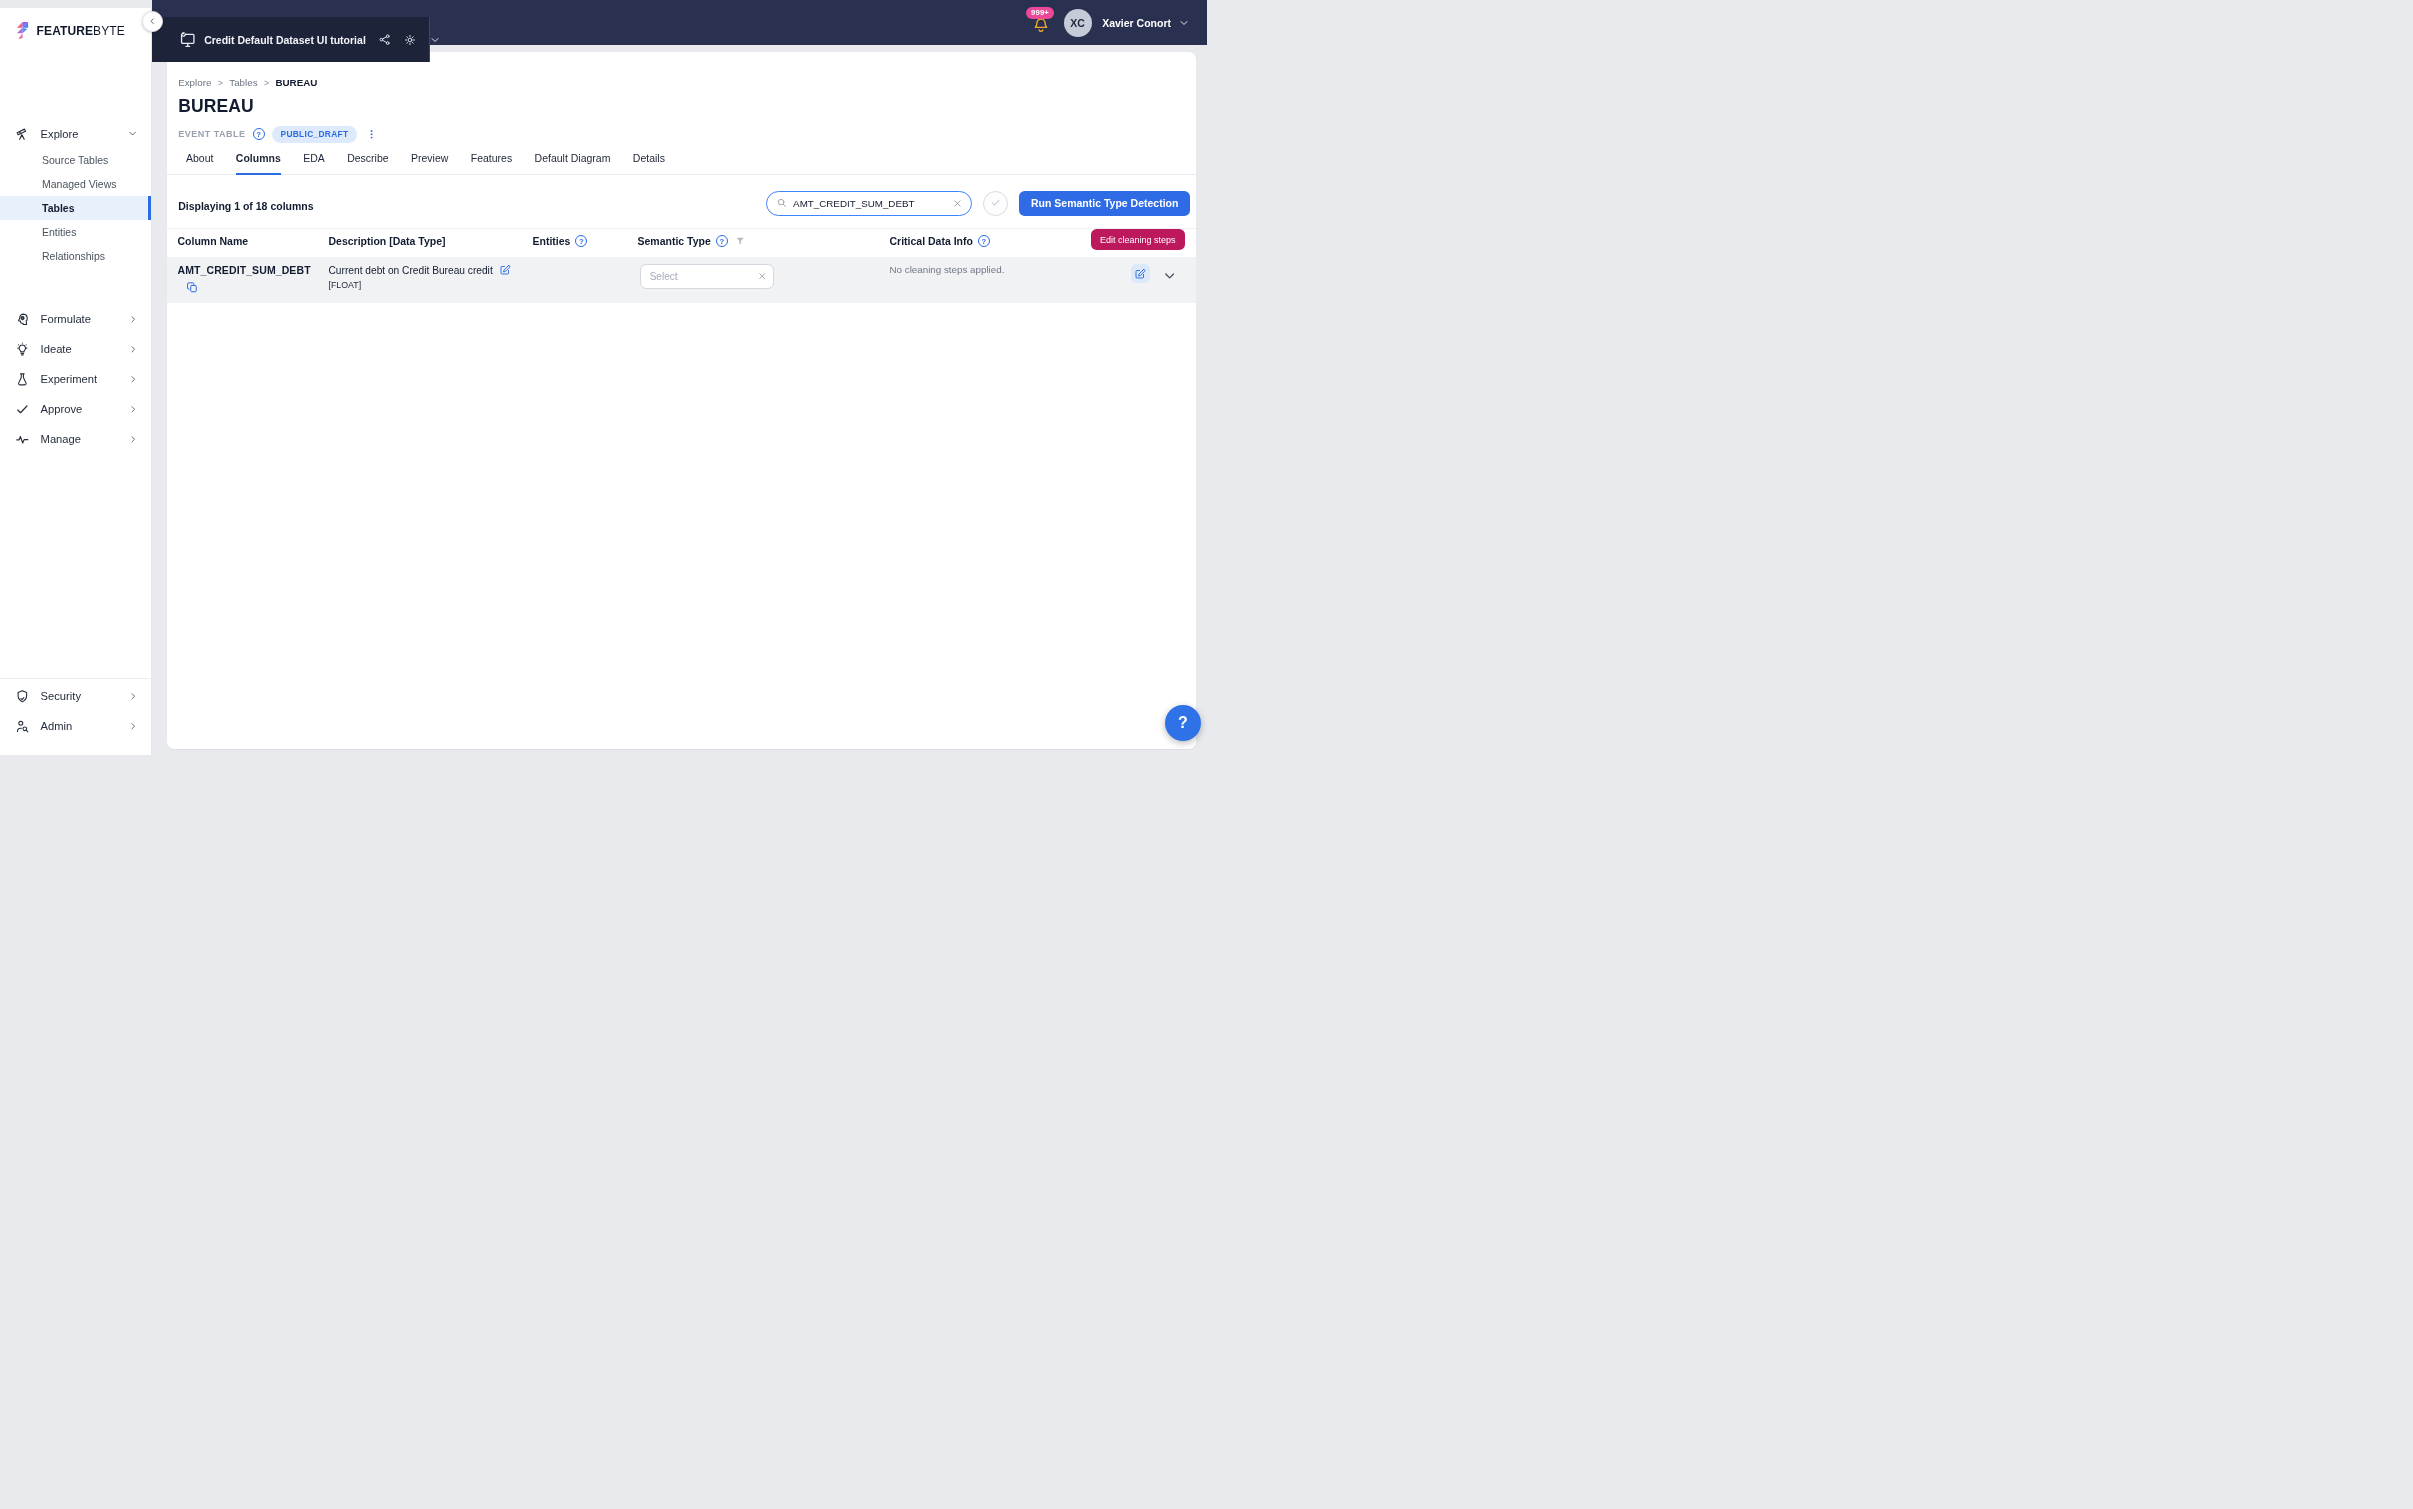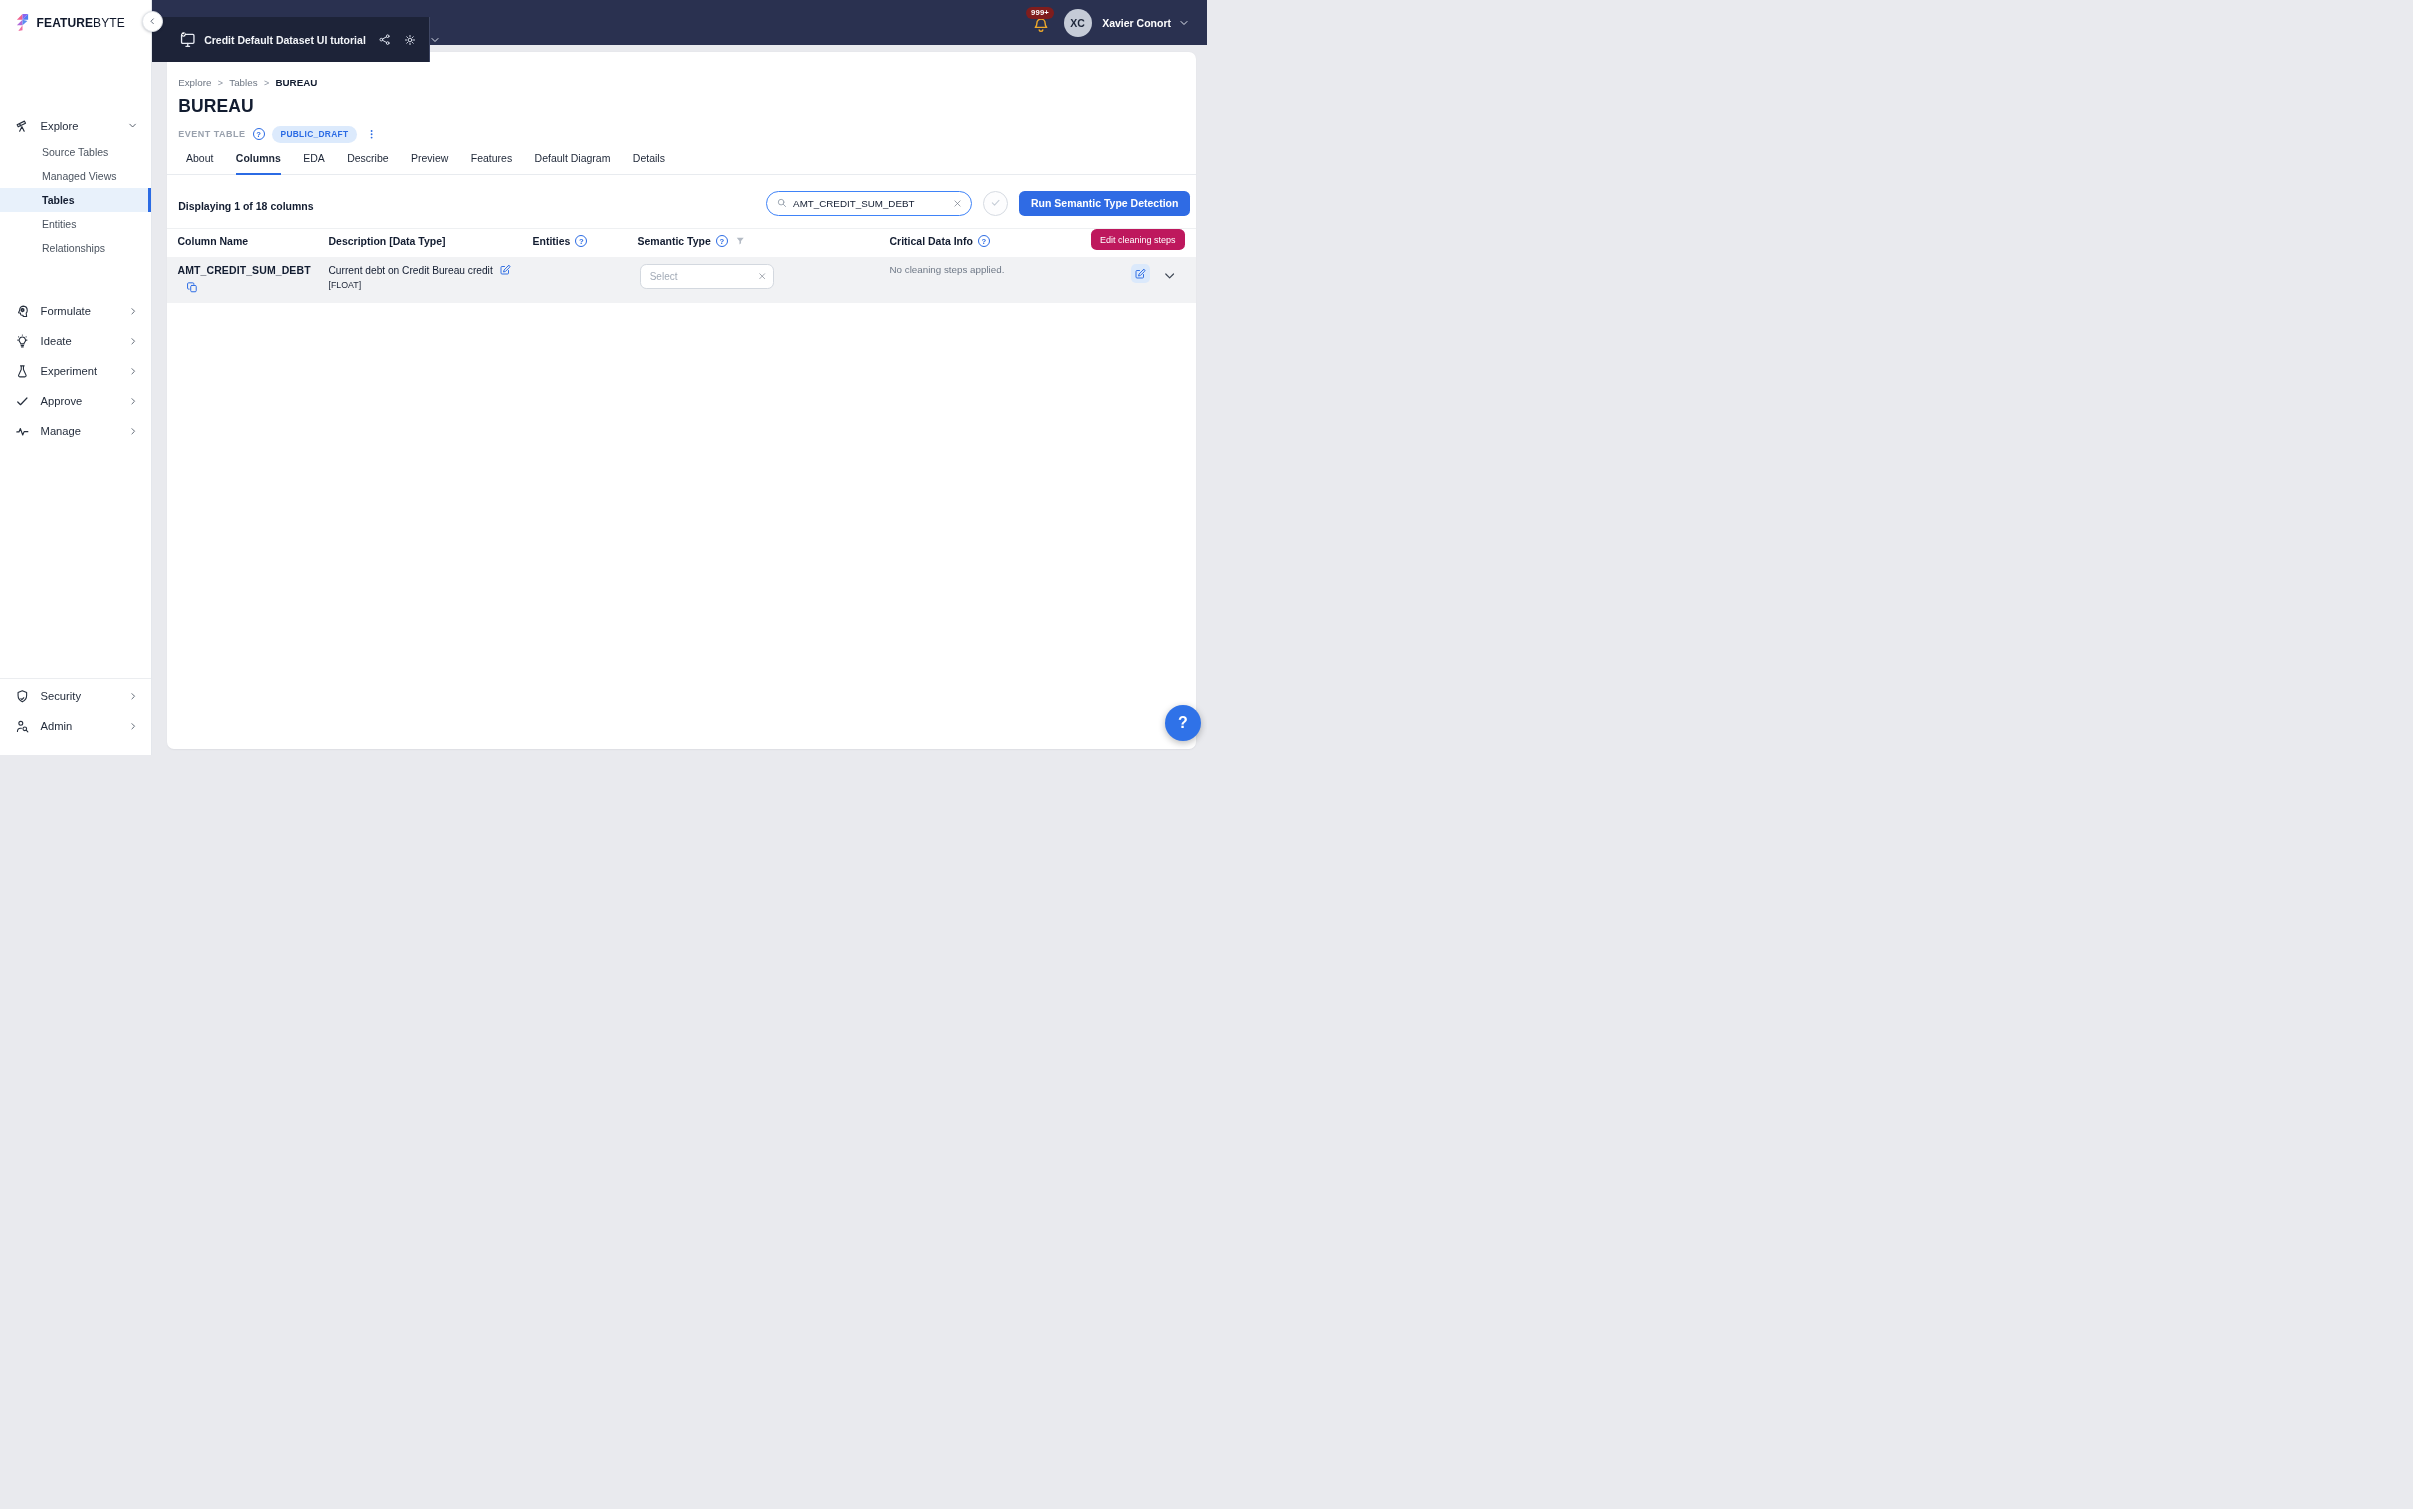--- a/index.html
+++ b/index.html
@@ -6,28 +6,28 @@
   html,body { width:1207px; height:755px; background:#e9eaee; font-family:"Liberation Sans",sans-serif; overflow:hidden; position:relative; }
 
   
   .topbar { position:absolute; left:152px; right:0; top:0; height:45px; background:#2a3150; display:flex; align-items:center; z-index:2; }
   .project-tab { width:278px; height:100%; background:#1d2338; border-right:0.7px solid #3f4764; display:flex; align-items:center; gap:7.7px; padding:0 8.4px 0 27px;margin-top:34px; }
   .tab-icon { color:#e8ebf4; display:flex; }
   .project-title { font-size:10.5px; font-weight:600; color:#f3f5f9; white-space:nowrap; flex:1; }
   .tab-action { color:#dde2ee; display:flex; margin-left:4.2px; }
   .user-cluster { margin-left:auto; display:flex; align-items:center; padding-right:17px; }
   .bell-wrap { position:relative; margin-right:14px; margin-top:5.6px; color:#eda82b; display:flex; }
-  .badge999 { position:absolute; top:-9.8px; left:-5.6px; background:#7f1d1d; color:#fff; font-size:7.7px; font-weight:700; padding:1.4px 4.9px 2.1px; border-radius:7px; letter-spacing:0.2px; }
+  .badge999 { position:absolute; top:-9.8px; left:-5.6px; background:#ec4899; color:#fff; font-size:7.7px; font-weight:700; padding:1.4px 4.9px 2.1px; border-radius:7px; letter-spacing:0.2px; }
   .avatar { width:28px; height:28px; border-radius:50%; background:#c5cbd7; color:#1d2639; font-weight:700; font-size:10.5px; display:flex; align-items:center; justify-content:center; margin-right:10.5px; }
   .user-name { font-size:10.5px; font-weight:600; color:#fff; margin-right:7px; }
   .user-chev { color:#e3e7f0; display:flex; }
   .back-btn { position:absolute; left:142px; top:11.2px; width:21px; height:21px; border-radius:50%; background:#fff; border:0.7px solid #e2e5ea; box-shadow:0 0.7px 2.8px rgba(10,20,40,.25); z-index:5; display:flex; align-items:center; justify-content:center; color:#5d6675; }
 
   
-  .sidebar { position:absolute; left:0; top:0; bottom:0; width:152px; background:#fff; border-right:0.7px solid #e4e7ec; z-index:3; display:flex; flex-direction:column; }
+  .sidebar { position:absolute; left:0; top:8px; bottom:0; width:152px; background:#fff; border-right:0.7px solid #e4e7ec; z-index:3; display:flex; flex-direction:column; }
   .logo { height:45px; display:flex; align-items:center; gap:5.6px; padding-left:14px; flex:none; }
   .logo-text { font-size:12px; color:#10182b; letter-spacing:0.1px; font-weight:400; }
   .logo-text b { font-weight:700; }
   .nav { margin-top:67px; }
   .nav-item { height:28px; display:flex; align-items:center; gap:10.5px; padding:0 12.6px 0 15.4px; font-size:11.2px; font-weight:500; color:#242d3c; }
   .nav-item .ni-icon { display:flex; color:#262f3d; }
   .nav-item .chev { margin-left:auto; color:#4d5664; display:flex; }
   .group-item { height:30px; }
   .subnav { margin:0 0 36px; }
   .sub-item { height:24px; display:flex; align-items:center; padding-left:42px; font-size:10.5px; color:#4a535f; }

